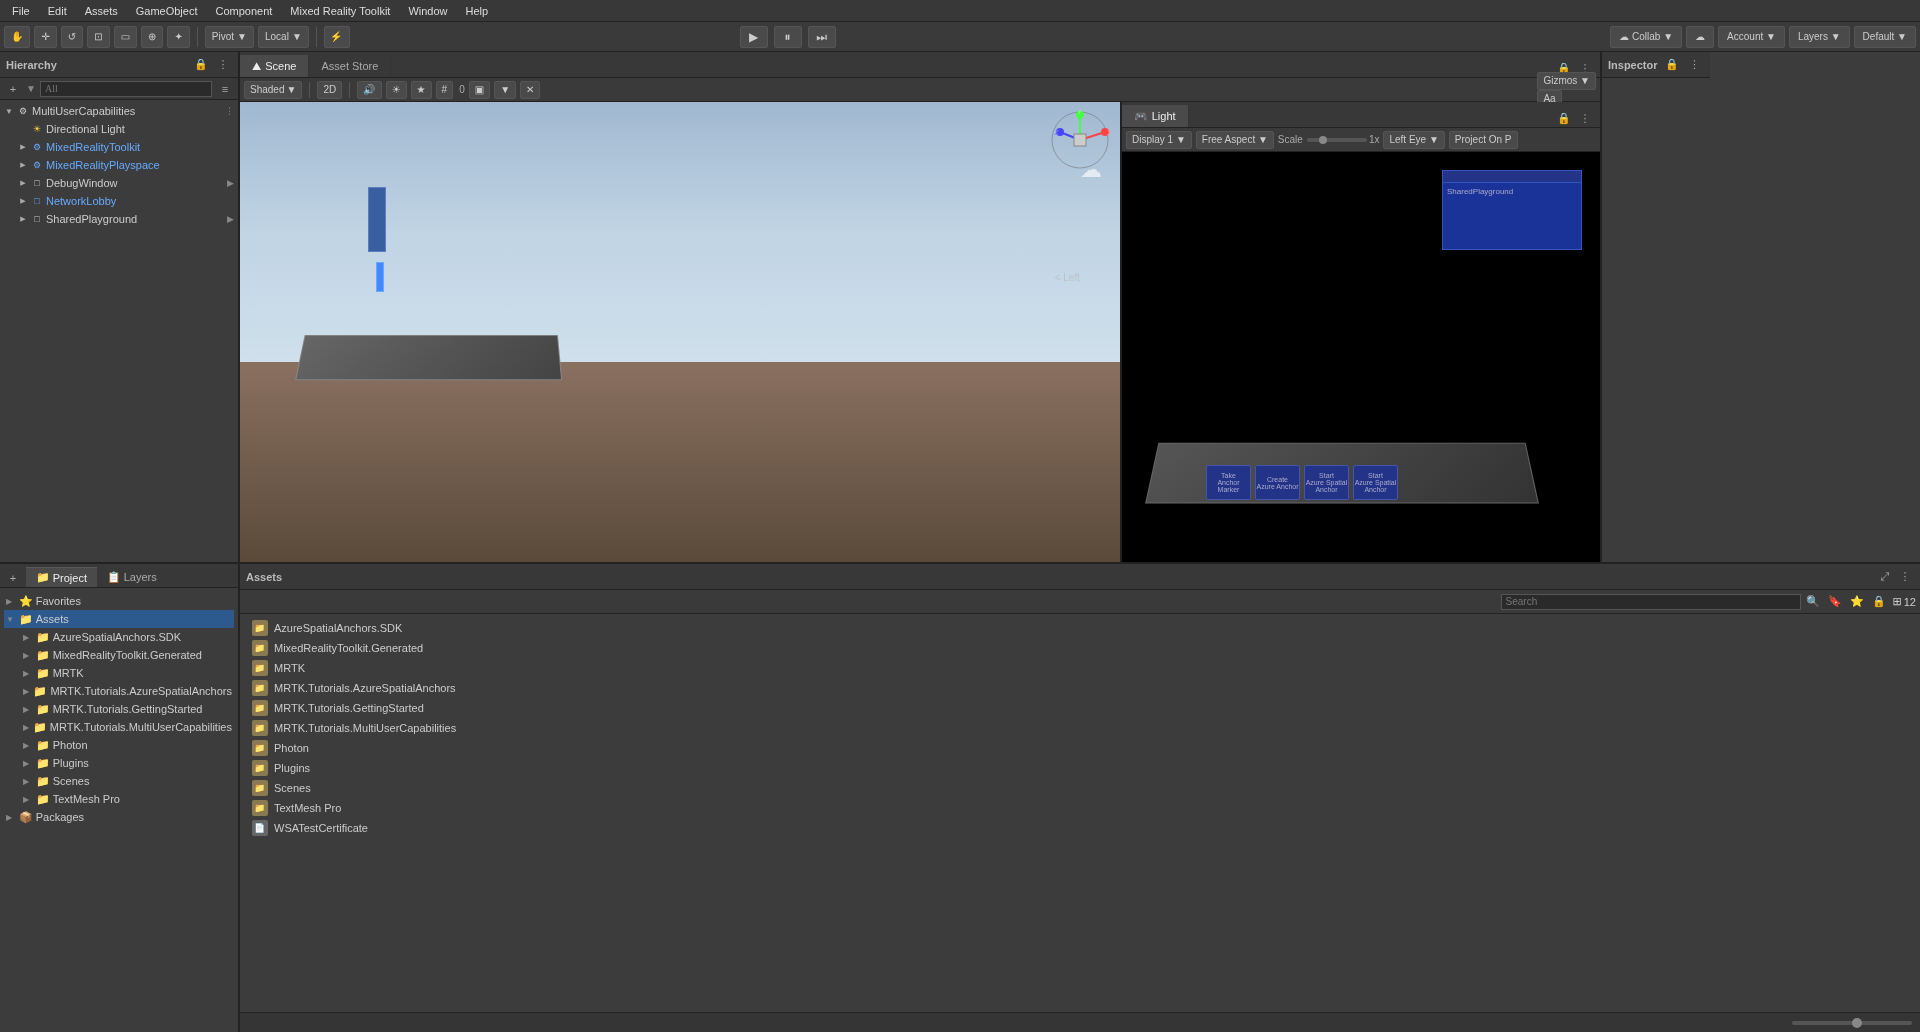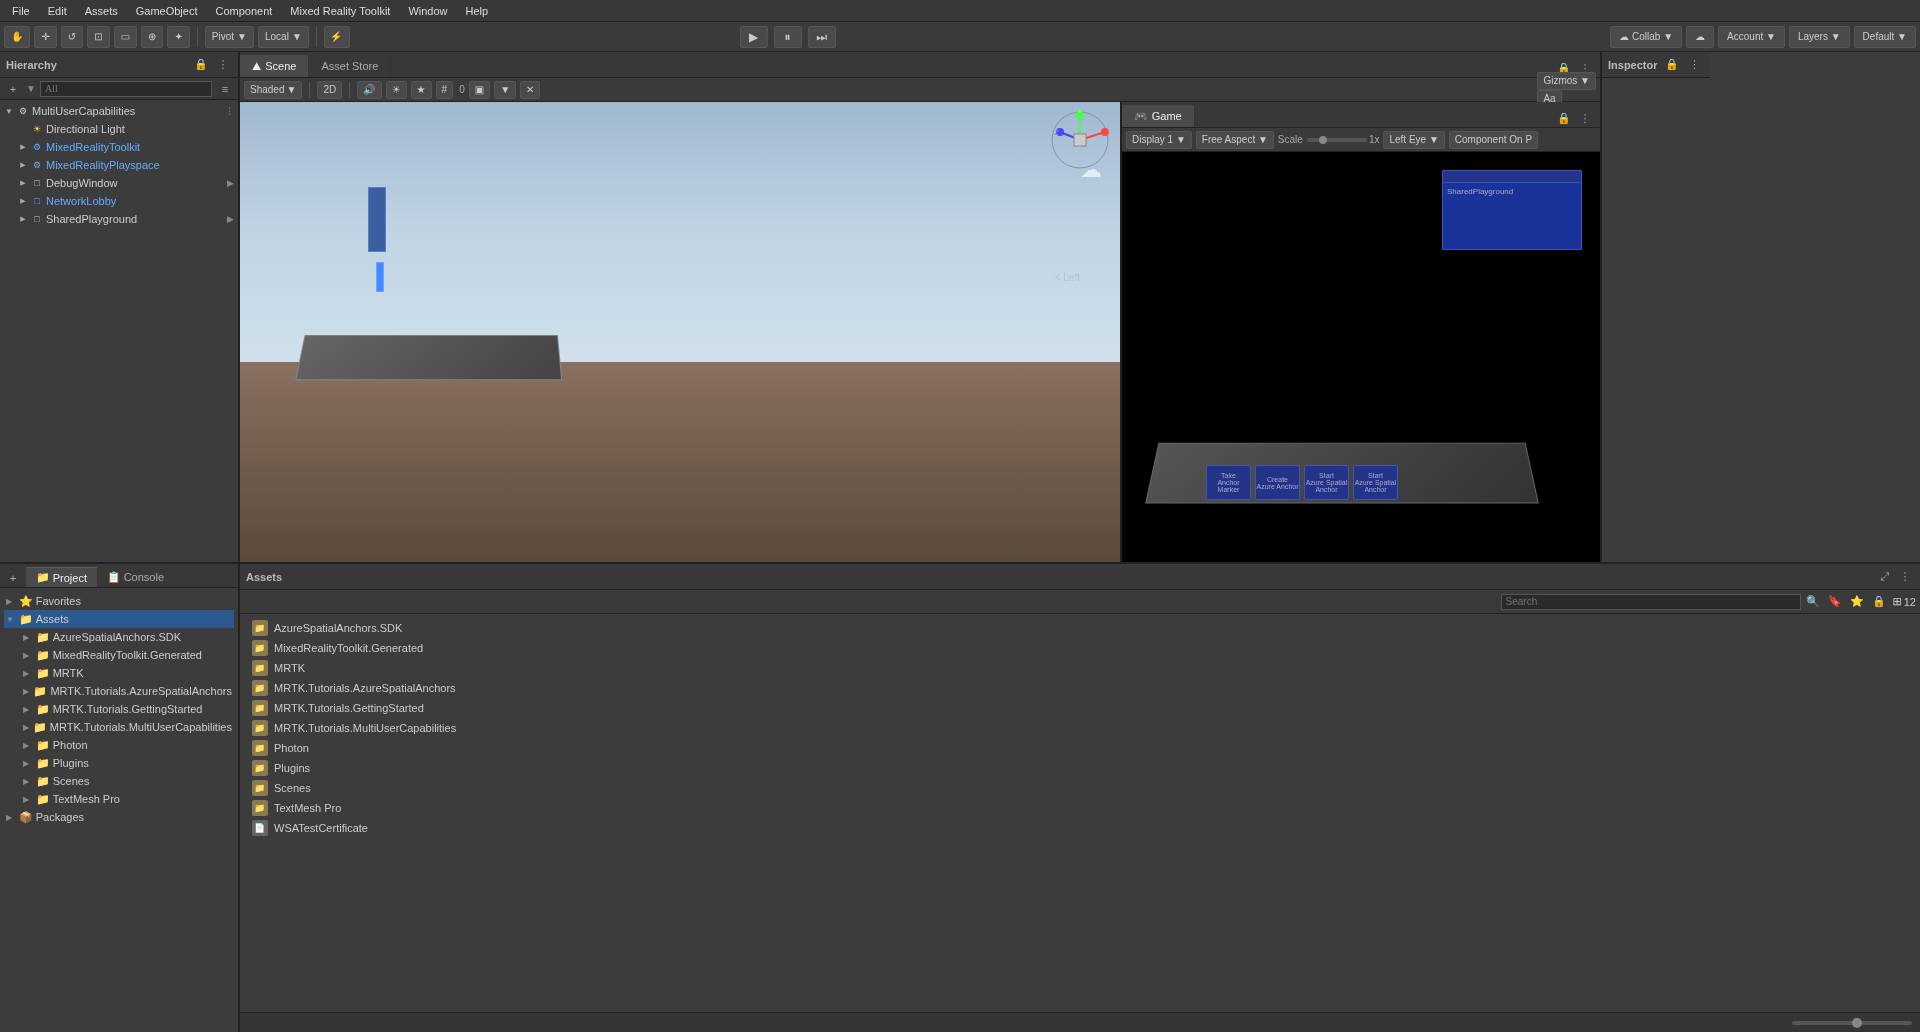--- a/index.html
+++ b/index.html
@@ -669,21 +669,21 @@
           <div style="position:absolute;top:170px;right:40px;font-size:10px;color:rgba(180,180,180,0.6);">&lt; Left</div>
 
           <div style="position:absolute;top:55px;right:18px;font-size:22px;color:rgba(255,255,255,0.65);">☁</div>
         </div>
 
         <div style="width:480px;display:flex;flex-direction:column;border-left:2px solid #222;">
 
           <div style="display:flex;background:#383838;border-bottom:1px solid #222;height:26px;align-items:flex-end;">
             <div class="scene-tab active">
               <span style="margin-right:4px;">🎮</span>
-              <span>Game</span>
+              <span>Light</span>
             </div>
             <div style="margin-left:auto;display:flex;align-items:center;padding:0 6px;gap:3px;">
               <button class="icon-btn">🔒</button>
               <button class="icon-btn">⋮</button>
             </div>
           </div>
 
           <div style="display:flex;align-items:center;background:#3a3a3a;border-bottom:1px solid #222;padding:2px 4px;gap:4px;height:24px;">
             <button class="st-btn">
               <span>Display 1 ▼</span>
@@ -695,21 +695,21 @@
             <div style="display:flex;align-items:center;gap:2px;text-align:center;">
               <div style="width:60px;height:4px;background:#555;border-radius:2px;position:relative;">
                 <div style="width:8px;height:8px;background:#888;border-radius:50%;position:absolute;top:-2px;left:20%;"></div>
               </div>
               <span style="font-size:10px;color:#aaa;">1x</span>
             </div>
             <button class="st-btn">
               <span>Left Eye ▼</span>
             </button>
             <button class="st-btn">
-              <span>Component On P</span>
+              <span>Project On P</span>
             </button>
           </div>
 
           <div class="game-content">
 
             <div style="position:absolute;bottom:55px;left:30px;width:380px;height:70px;background:linear-gradient(135deg,#555 0%,#333 100%);transform:perspective(500px) rotateX(30deg);border:1px solid #666;"></div>
 
             <div style="position:absolute;top:18px;right:18px;width:140px;height:80px;background:#1a3399;border:1px solid #3355bb;">
               <div style="width:100%;height:12px;background:#223388;border-bottom:1px solid #3355bb;"></div>
               <div style="padding:4px;font-size:8px;color:#aac;">SharedPlayground</div>
@@ -747,21 +747,21 @@
       <div class="project-tab-bar">
         <div style="display:flex;align-items:center;gap:3px;padding:0 4px;">
           <button class="icon-btn">+</button>
         </div>
         <div class="project-tab active">
           <span style="margin-right:3px;">📁</span>
           <span>Project</span>
         </div>
         <div class="project-tab">
           <span style="margin-right:3px;">📋</span>
-          <span>Console</span>
+          <span>Layers</span>
         </div>
       </div>
       <div class="project-content">
 
         <div class="tree-item">
           <span class="tree-arrow">▶</span>
           <span class="folder-icon">⭐</span>
           <span class="tree-label">Favorites</span>
         </div>
 

